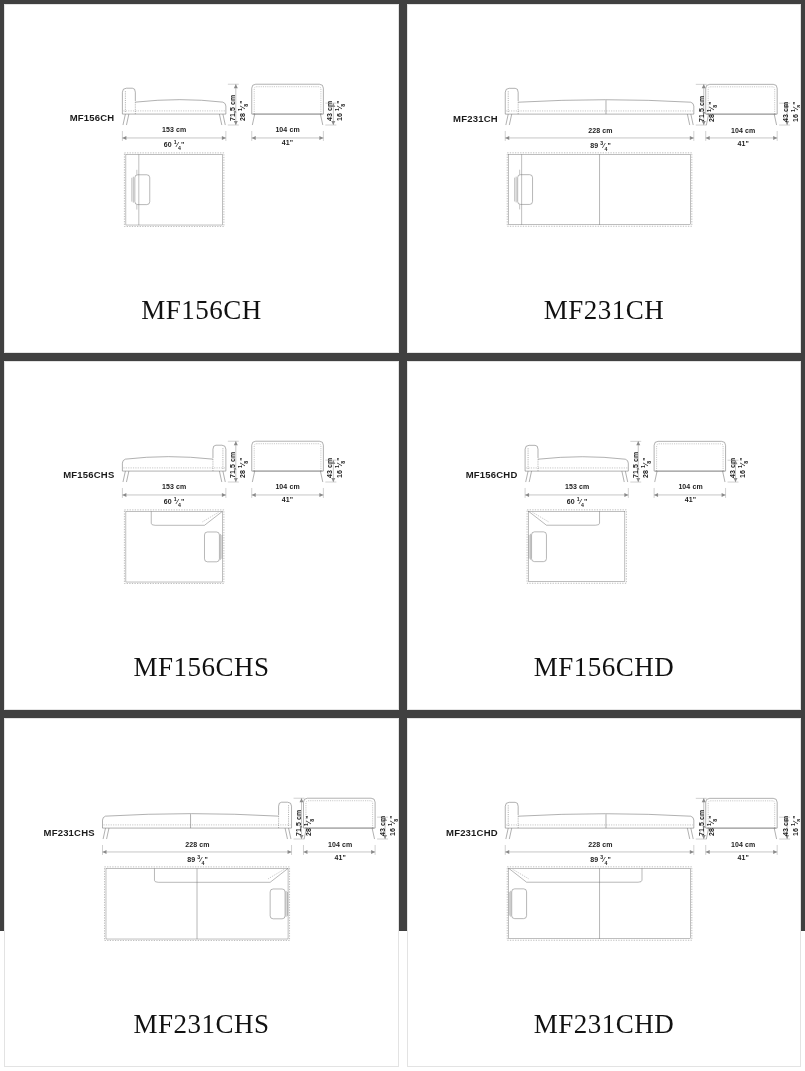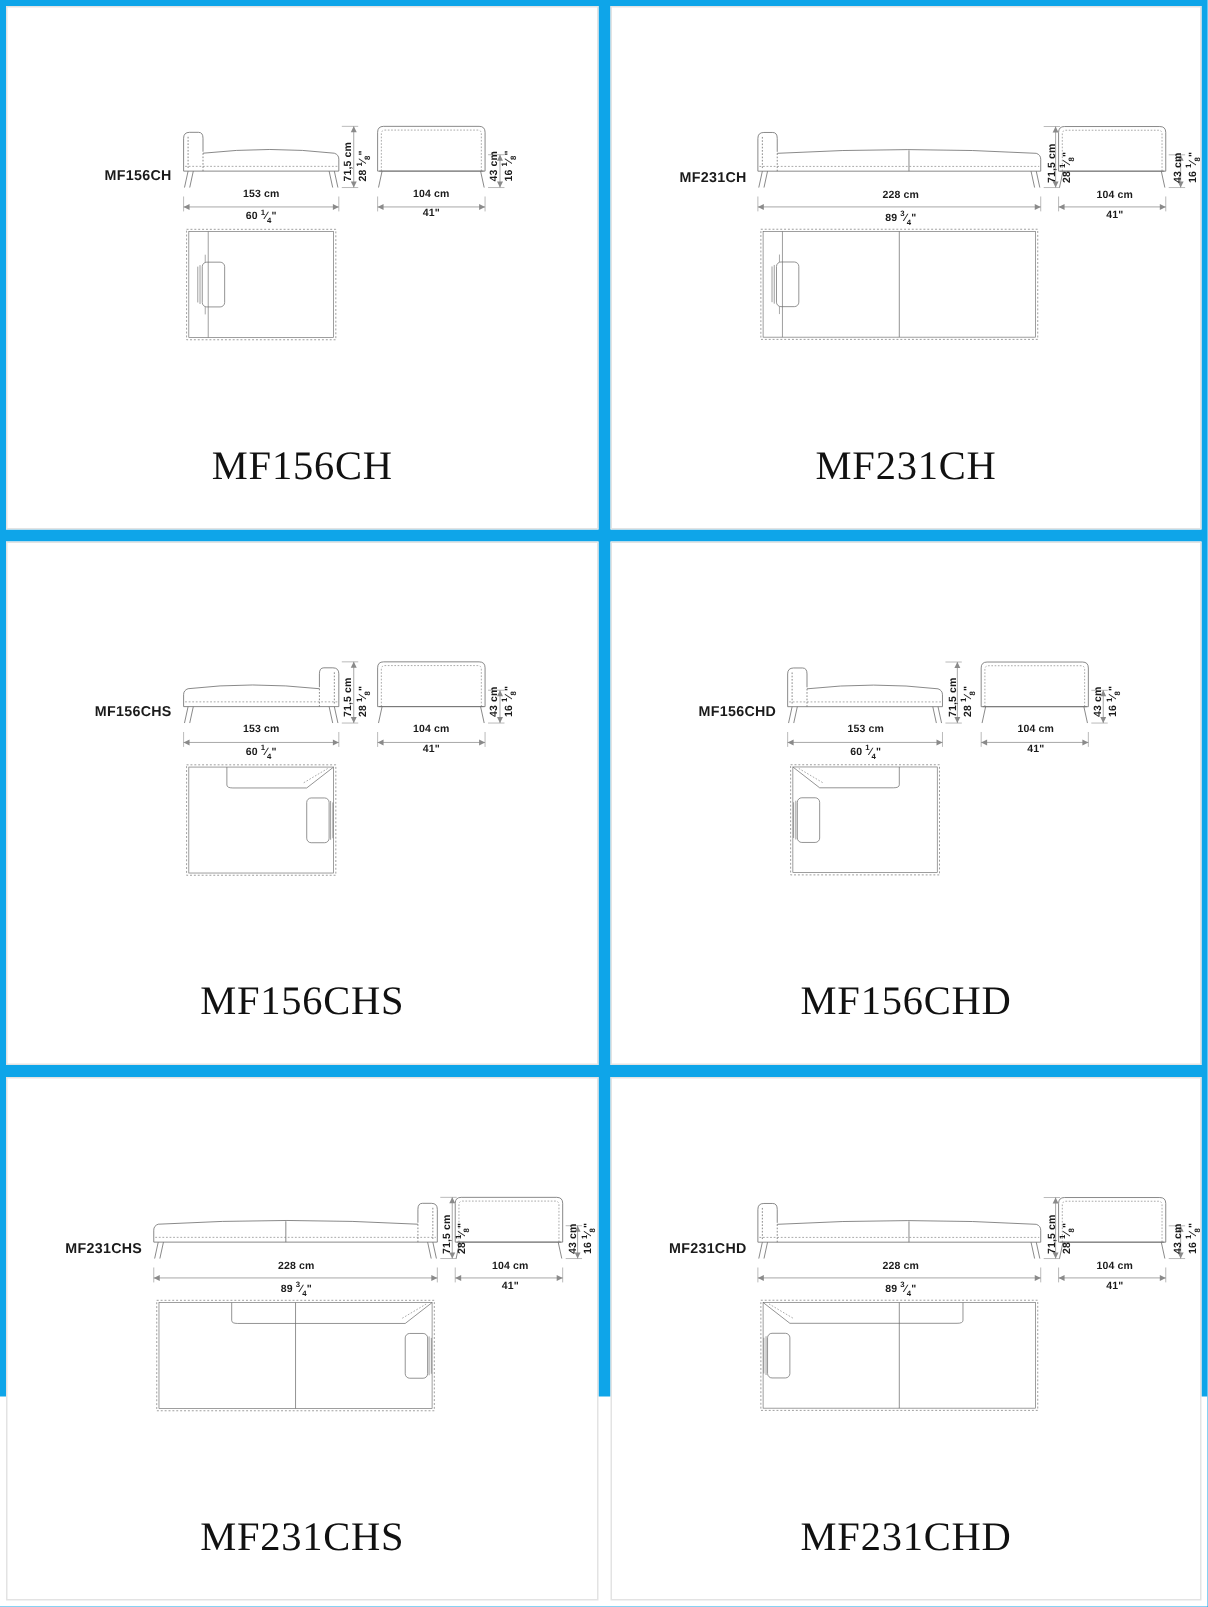--- a/index.html
+++ b/index.html
@@ -7,21 +7,21 @@
     width:805px;height:1071px;
     background:#ffffff;
     font-family:"Liberation Sans", sans-serif;
     overflow:hidden;
   }
   .sheet{
     width:805px;height:931px;
     display:grid;
     grid-template-columns:403px 402px;
     grid-template-rows:357px 357px 357px;
-    background:#0ea5e9;
+    background:#404040;
     box-sizing:border-box;
   }
   .panel{
     position:relative;
     box-sizing:border-box;
     border:1px solid #e3e3e3;
     background:#ffffff;
     margin:4px;
     overflow:hidden;
   }

